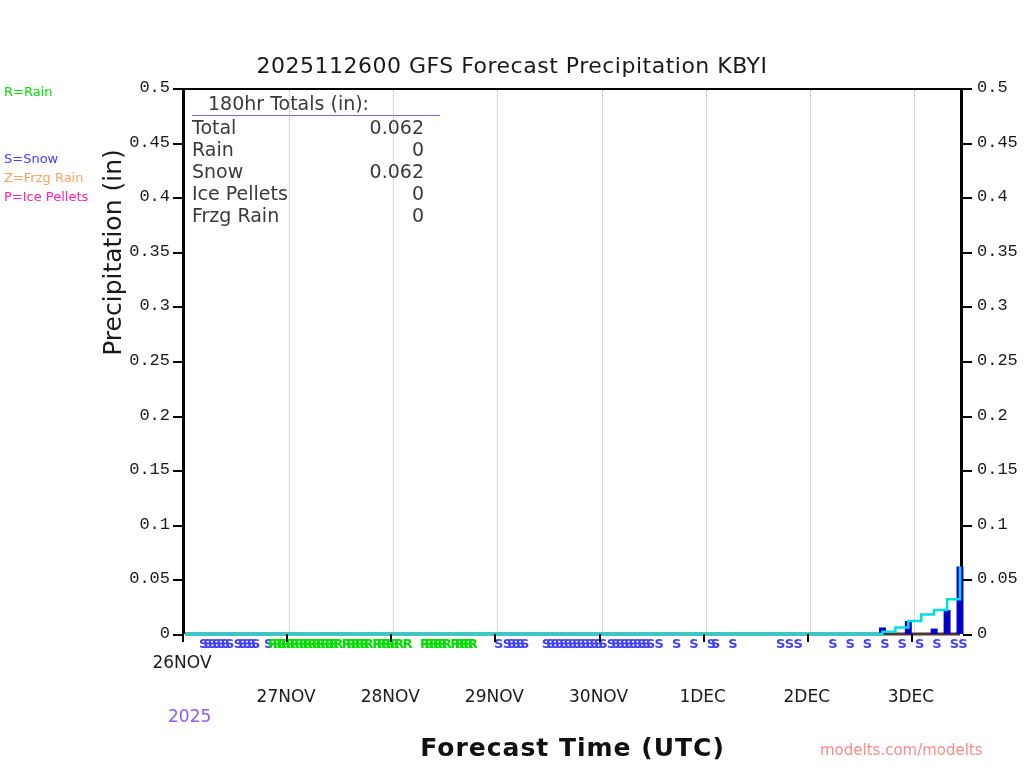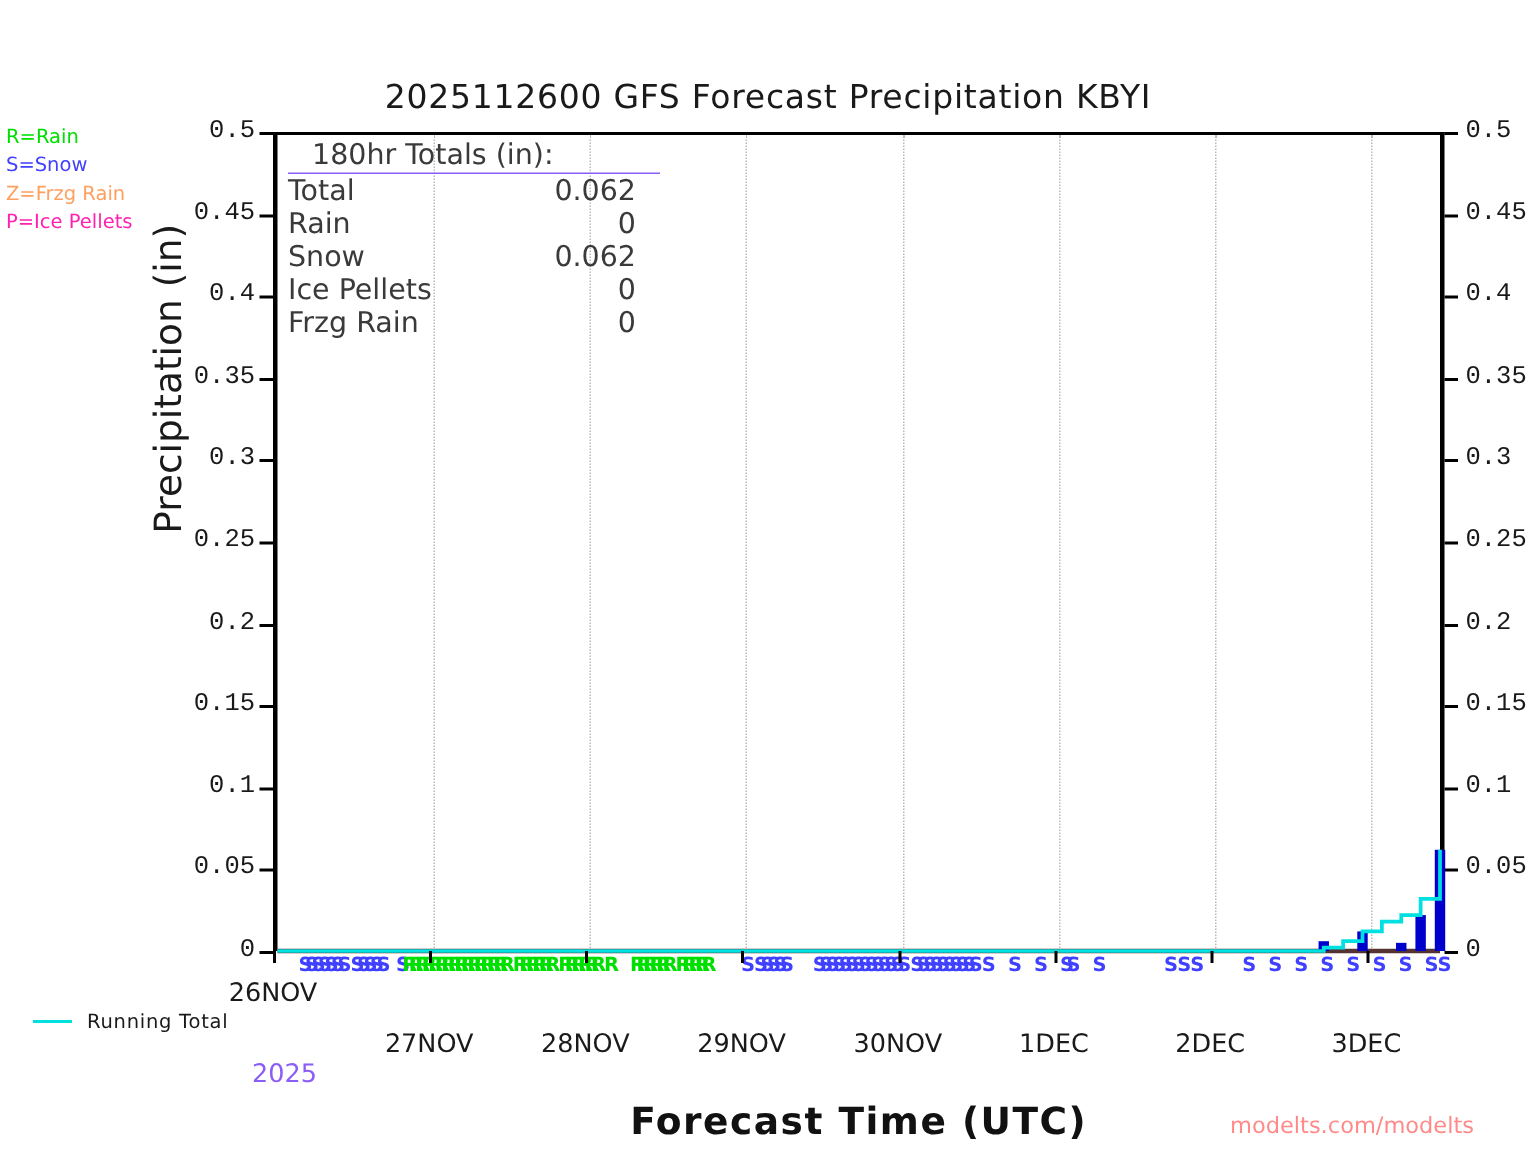--- a/index.html
+++ b/index.html
@@ -215,21 +215,21 @@
     width: 100%;
     height: 100%;
     overflow: visible;
   }
 </style>
 </head>
 <body>
 
 <div id="chart-title">2025112600 GFS Forecast Precipitation KBYI</div>
 
-<div id="ptype-legend"><div style="color: rgb(0, 224, 0);">R=Rain</div><div style="color: rgb(64, 64, 255);">S=Snow</div><div style="color: rgb(255, 160, 96);">Z=Frzg Rain</div><div style="color: rgb(255, 32, 176);">P=Ice Pellets</div></div>
+<div id="ptype-legend"><div style="color: rgb(0, 224, 0);">R=Rain</div><div style="color: rgb(64, 64, 255); margin-top: 48px;">S=Snow</div><div style="color: rgb(255, 160, 96);">Z=Frzg Rain</div><div style="color: rgb(255, 32, 176);">P=Ice Pellets</div></div>
 
 <div id="ylabel">Precipitation (in)</div>
 
 <div id="ytick-left-group">
     <div class="ytick-label left" style="top: 625px; width: 60px; left: 110px; right: auto;">0</div>
     <div class="ytick-mark" style="top: 634px; left: 173px;"></div>
     <div class="ytick-label left" style="top: 570.4px; width: 60px; left: 110px; right: auto;">0.05</div>
     <div class="ytick-mark" style="top: 579.4px; left: 173px;"></div>
     <div class="ytick-label left" style="top: 515.8px; width: 60px; left: 110px; right: auto;">0.1</div>
     <div class="ytick-mark" style="top: 524.8px; left: 173px;"></div>
@@ -329,19 +329,15 @@
     <div class="xtick-mark" style="left: 806.8px; top: 634px;"></div>
     <div class="xtick-label" style="left: 806.8px; top: 686px;">2DEC</div>
     <div class="xtick-mark" style="left: 910.933px; top: 634px;"></div>
     <div class="xtick-label" style="left: 910.933px; top: 686px;">3DEC</div>
   </div>
 <div id="year-label" style="position:absolute;left:168px;top:706px;font-size:17px;color:#8b5cf6;white-space:pre;">2025</div>
 
 <div id="xlabel">Forecast Time (UTC)</div>
 
 <div id="series-legend">
-    <div class="legend-entry">
-      <span class="legend-swatch-line" style="border-top-color: rgb(0, 224, 224);"></span>
-      <span class="legend-text">Running Total</span>
-    </div>
   </div>
 
 <div id="watermark">modelts.com/modelts</div>
 
 </body></html>

